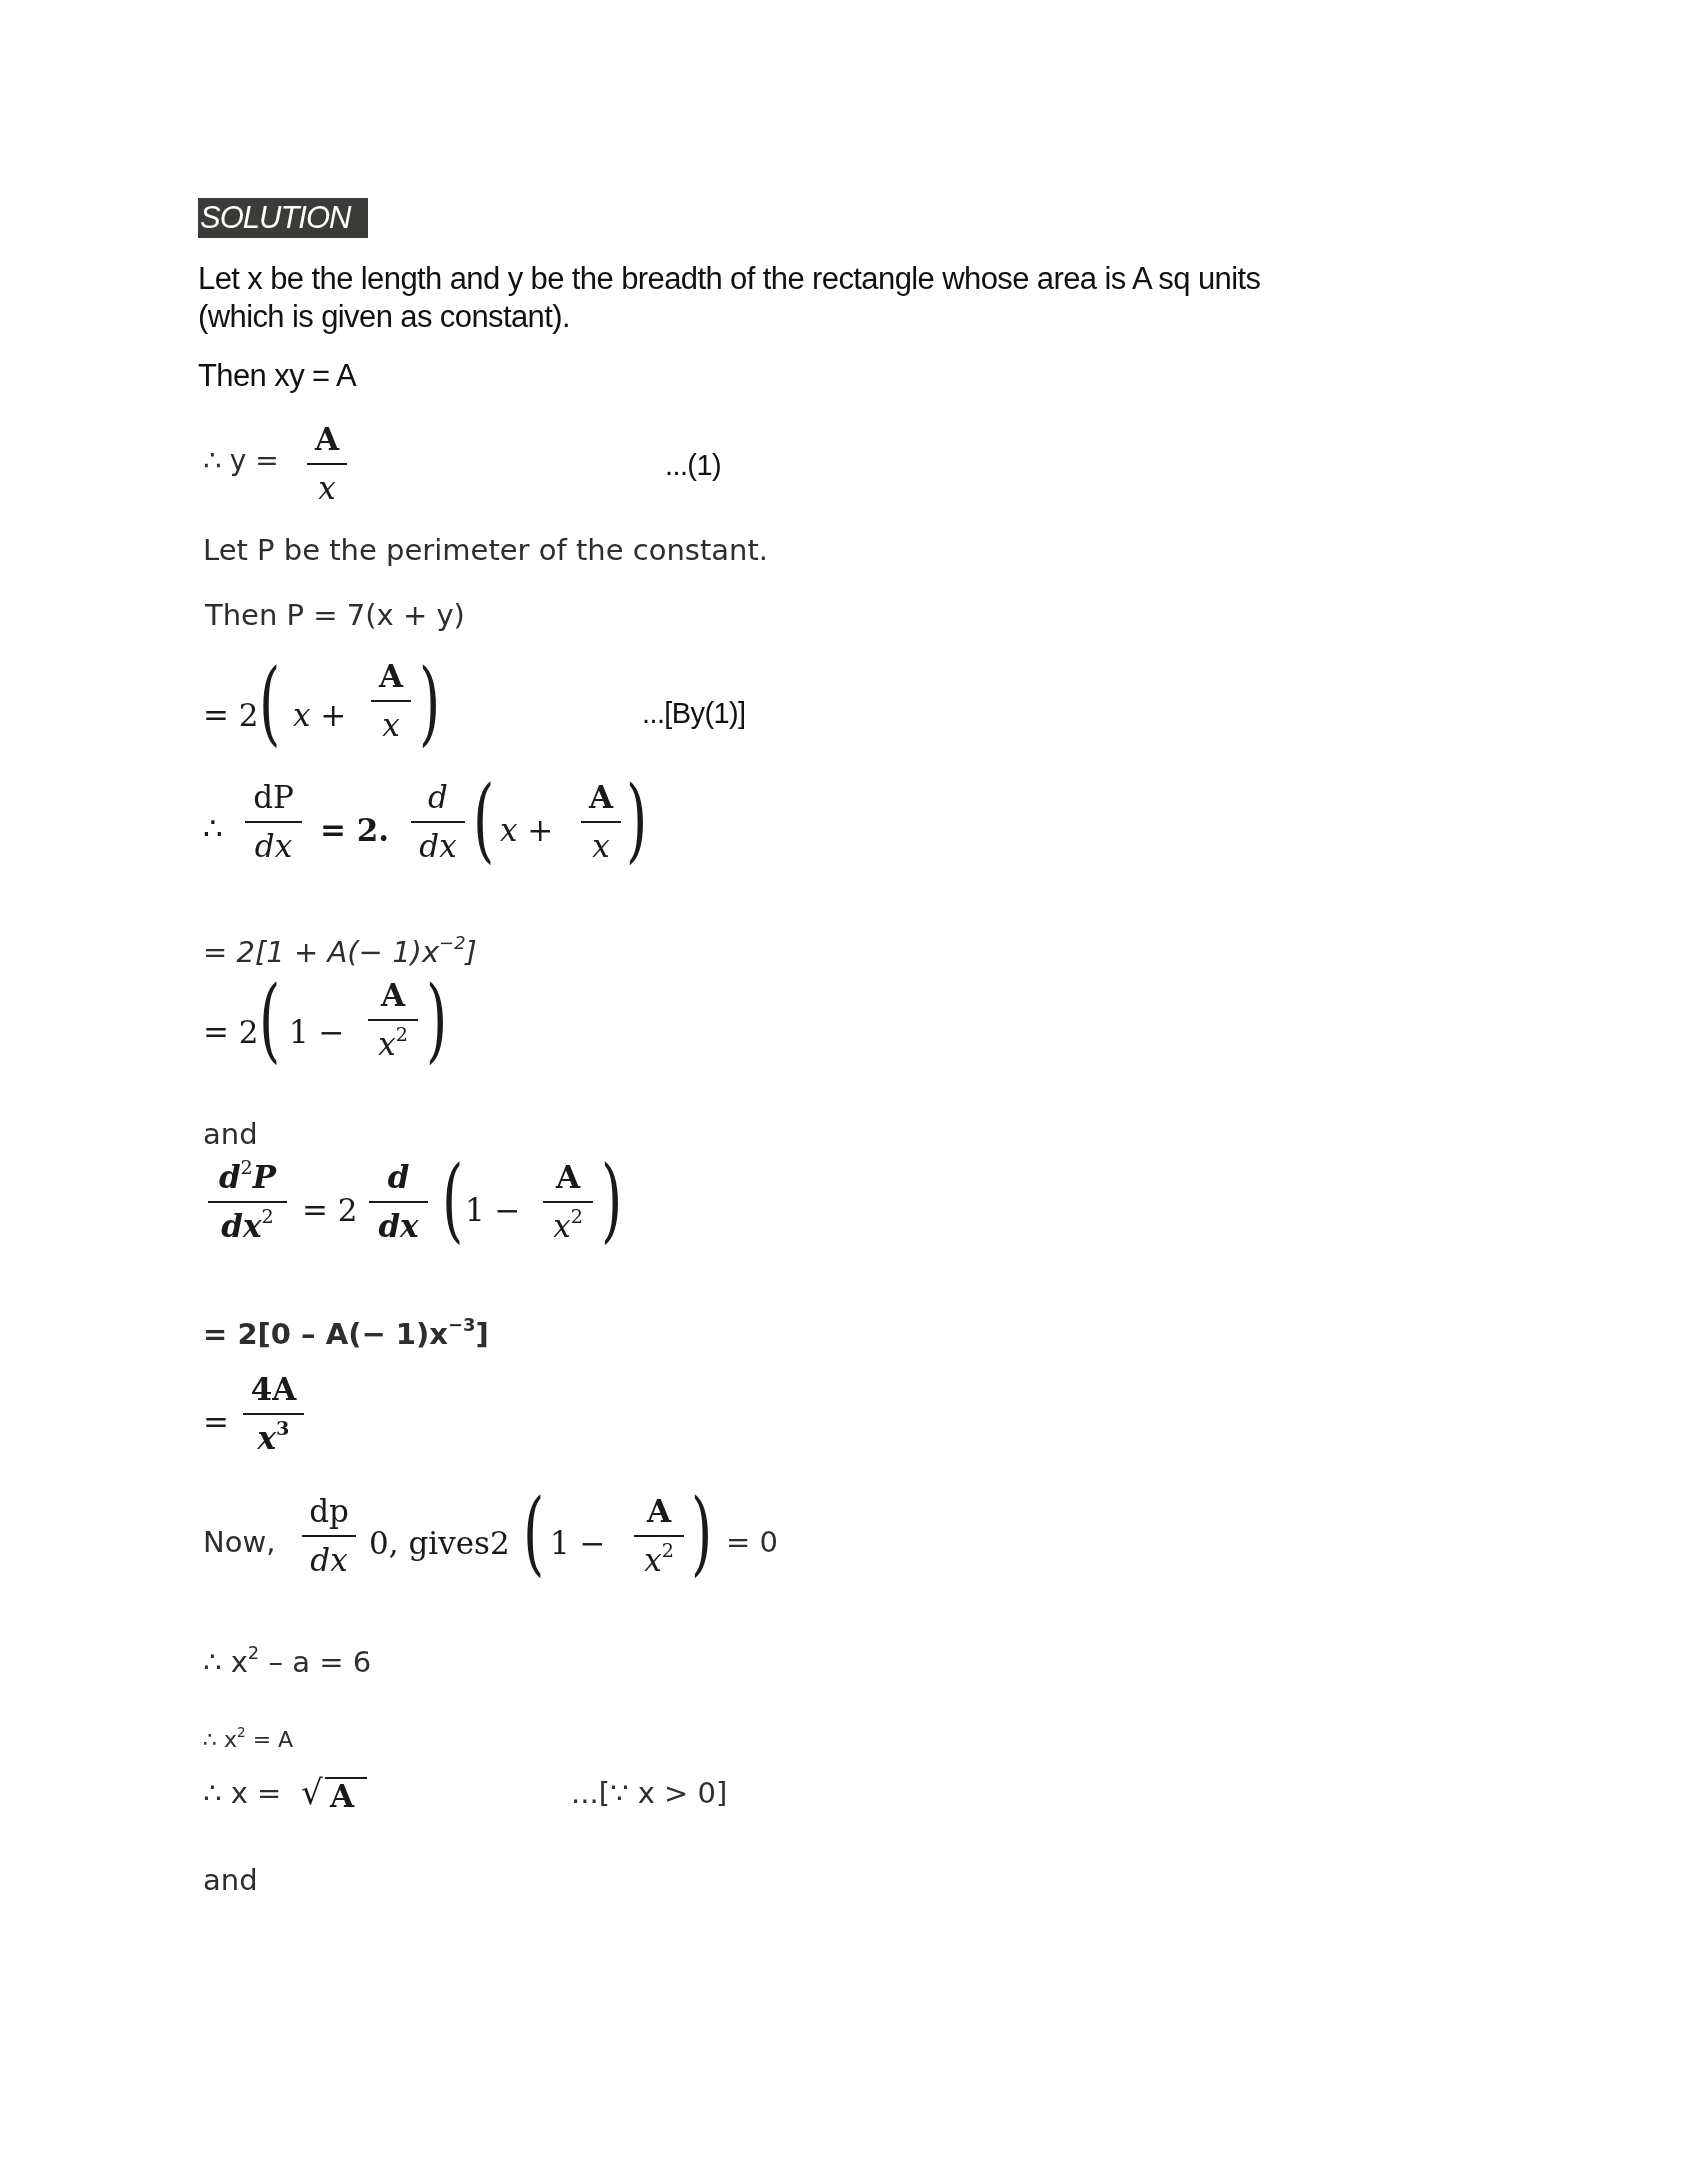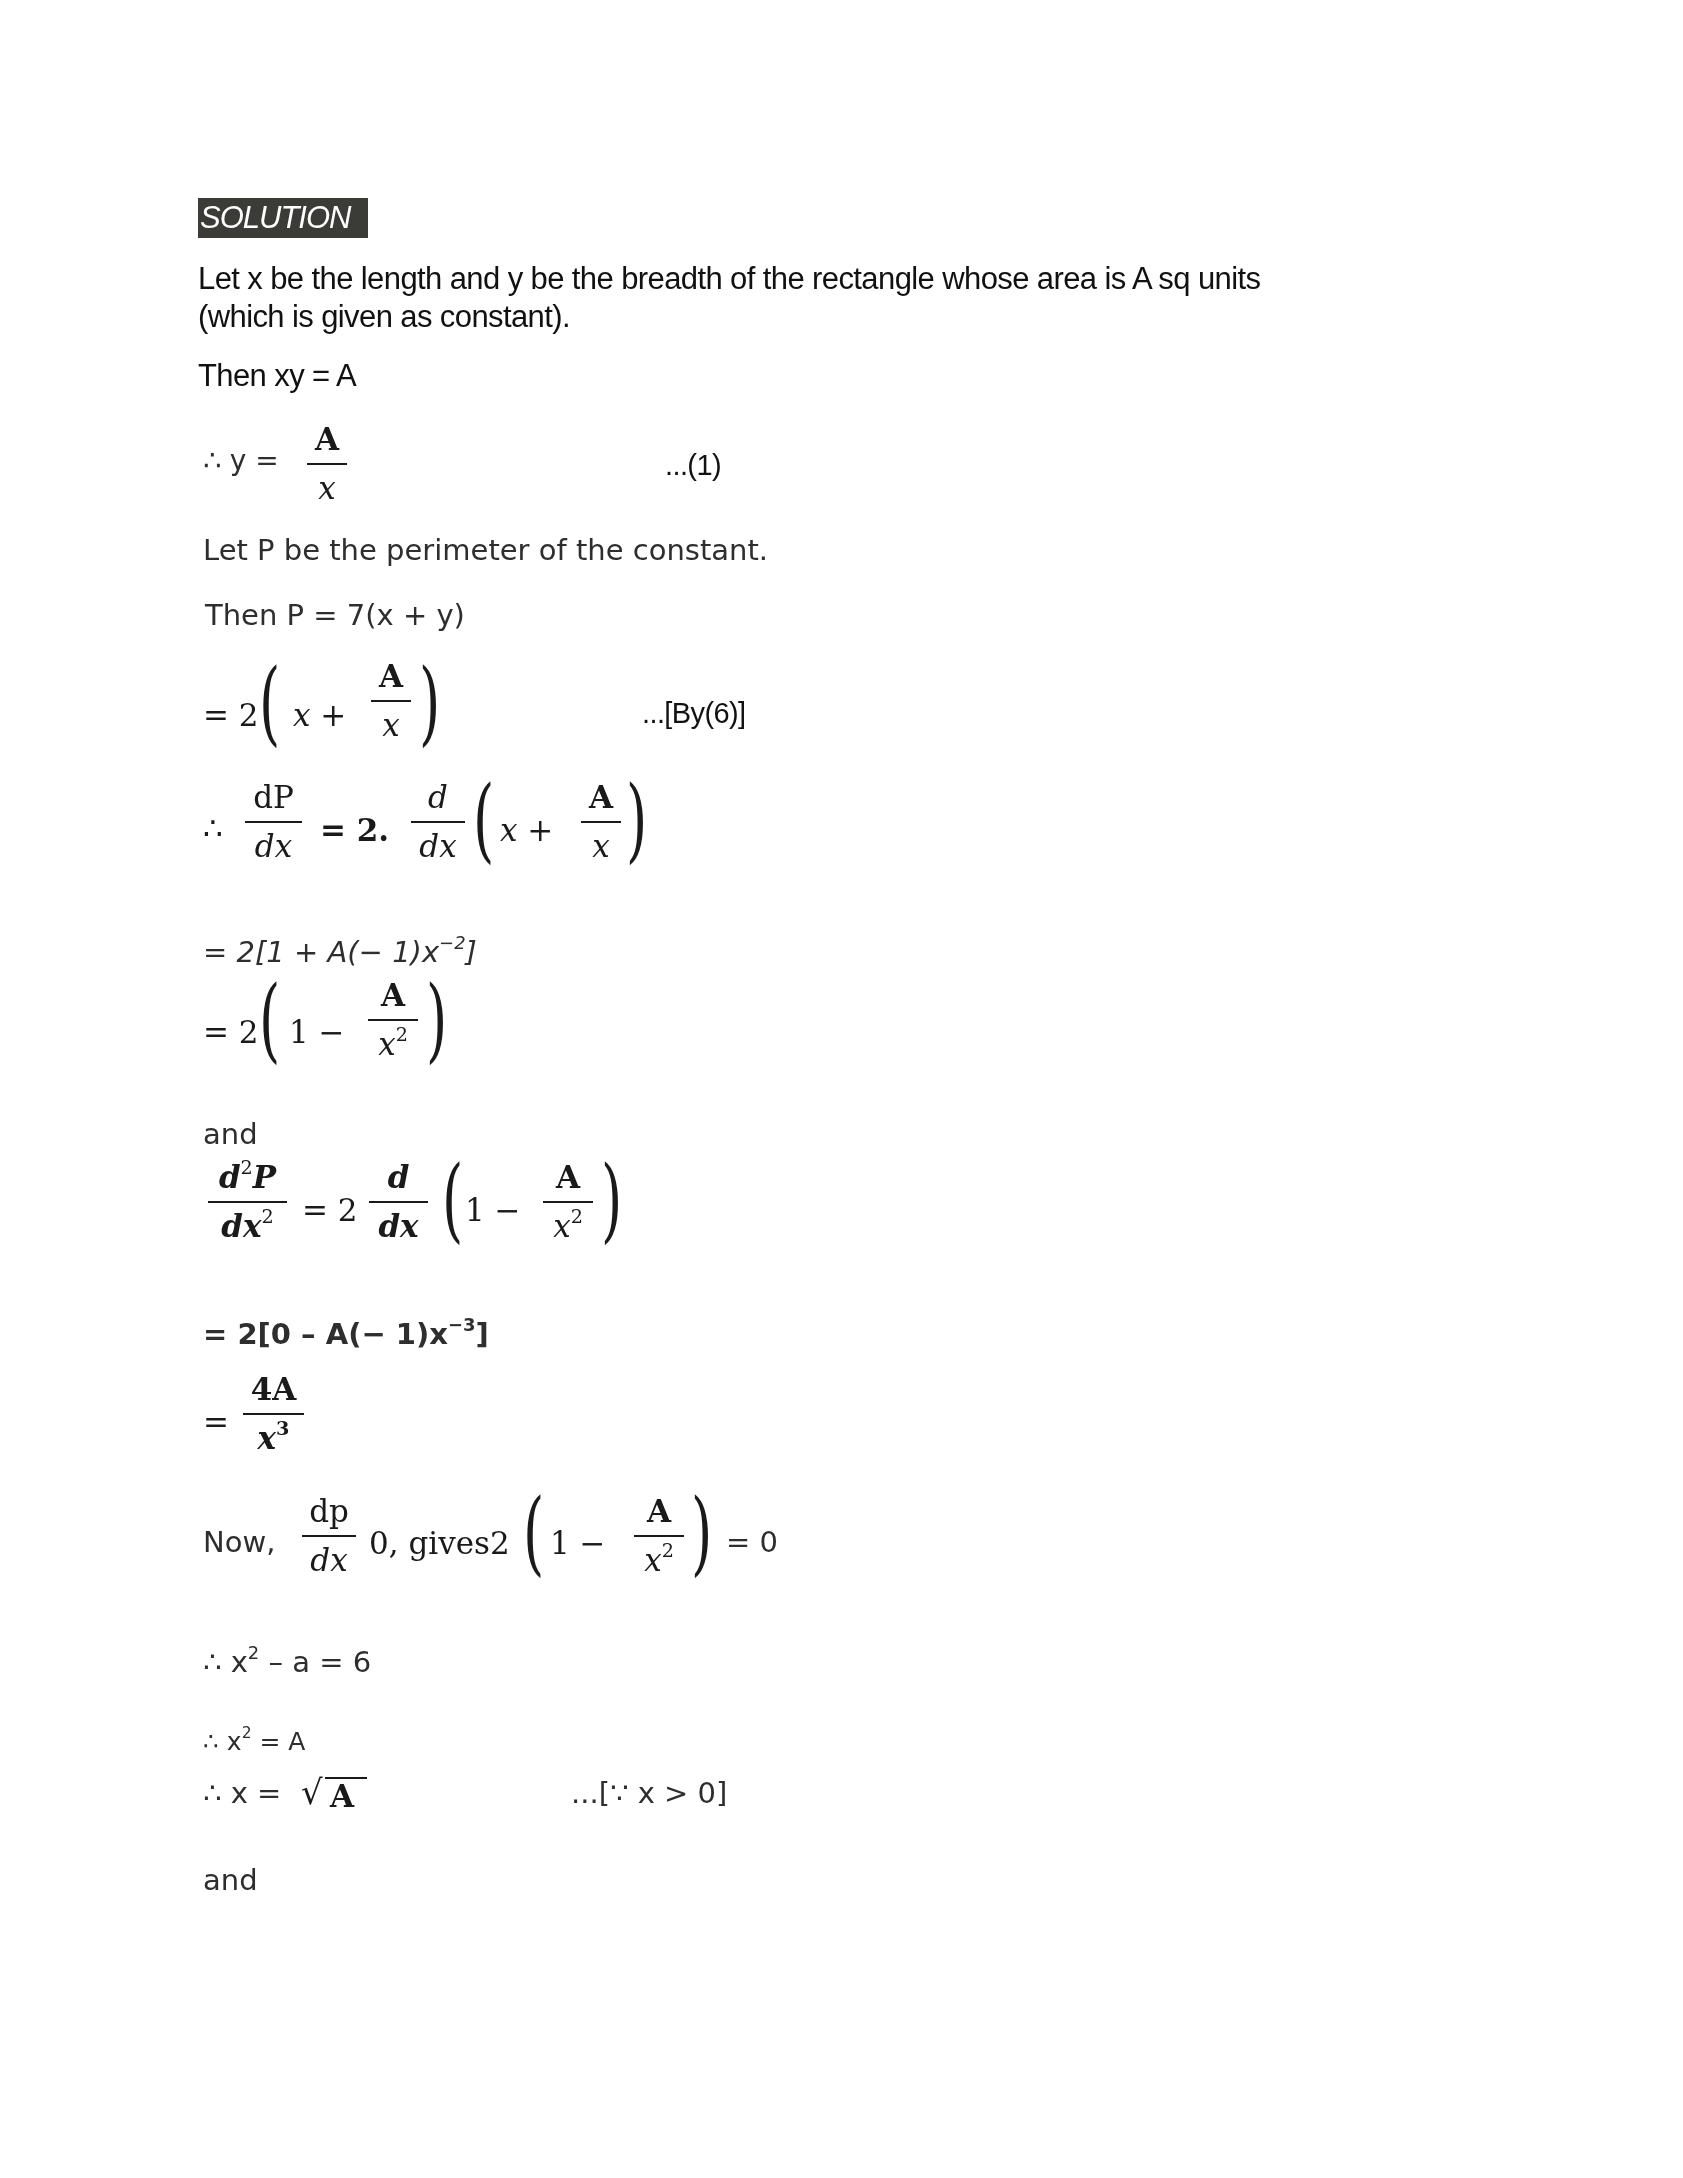--- a/index.html
+++ b/index.html
@@ -48,21 +48,21 @@
 <div>
   <div class="abs math" style="left:203px; top:697px;">= 2</div>
   <div class="paren" style="left:259px; top:657px; font-size:91px;">(</div>
   <div class="abs math it" style="left:293px; top:697px;">x +</div>
   <div class="frac" style="left:371px; top:661px; width:40px;">
     <span class="num bold">A</span>
     <span class="bar"></span>
     <span class="den it">x</span>
   </div>
   <div class="paren" style="left:419px; top:657px; font-size:91px;">)</div>
-  <div class="abs arial" style="left:642px; top:697px; font-size:29px;">...[By(6)]</div>
+  <div class="abs arial" style="left:642px; top:697px; font-size:29px;">...[By(1)]</div>
 </div>
 
 <div>
   <div class="abs math" style="left:203px; top:810px;">∴</div>
   <div class="frac" style="left:245px; top:782px; width:57px;">
     <span class="num">dP</span>
     <span class="bar"></span>
     <span class="den it">dx</span>
   </div>
   <div class="abs math" style="left:320px; top:812px; font-weight:bold;">= 2.</div>
@@ -150,21 +150,21 @@
     <span class="den it"><span>x</span><sup style="font-style:normal">2</sup></span>
   </div>
   <div class="paren" style="left:691px; top:1487px; font-size:91px;">)</div>
   <div class="abs cal" style="left:726px; top:1525px; font-size:29px;">= 0</div>
 </div>
 
 <div class="abs cal" style="left:203px; top:1645px; font-size:29px;">
   <span>∴ x</span><sup>2</sup><span> – a = 6</span>
 </div>
 
-<div class="abs cal" style="left:203px; top:1727px; font-size:25px;">
+<div class="abs cal" style="left:203px; top:1727px; font-size:22px;">
   <span>∴ x</span><sup>2</sup><span> = A</span>
 </div>
 
 <div>
   <div class="abs cal" style="left:203px; top:1776px; font-size:29px;">∴ x = </div>
   <div class="abs math" style="left:301px; top:1772px; font-size:34px;">√</div>
   <div class="sqrt-bar" style="left:325px; top:1777px; width:42px;"></div>
   <div class="abs math bold" style="left:330px; top:1778px;">A</div>
   <div class="abs cal" style="left:571px; top:1776px; font-size:29px;">...[∵ x &gt; 0]</div>
 </div>

